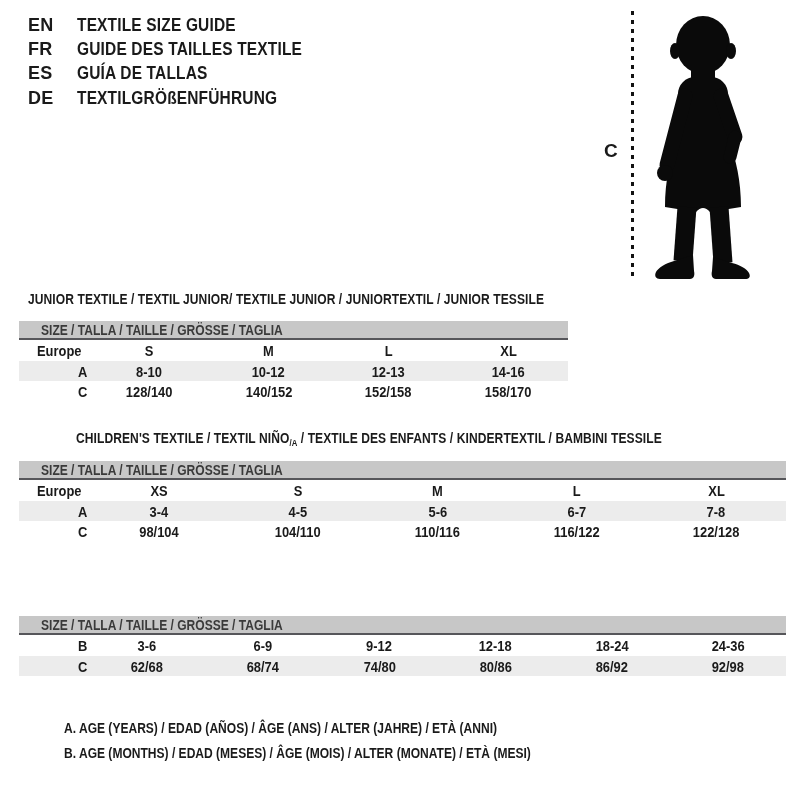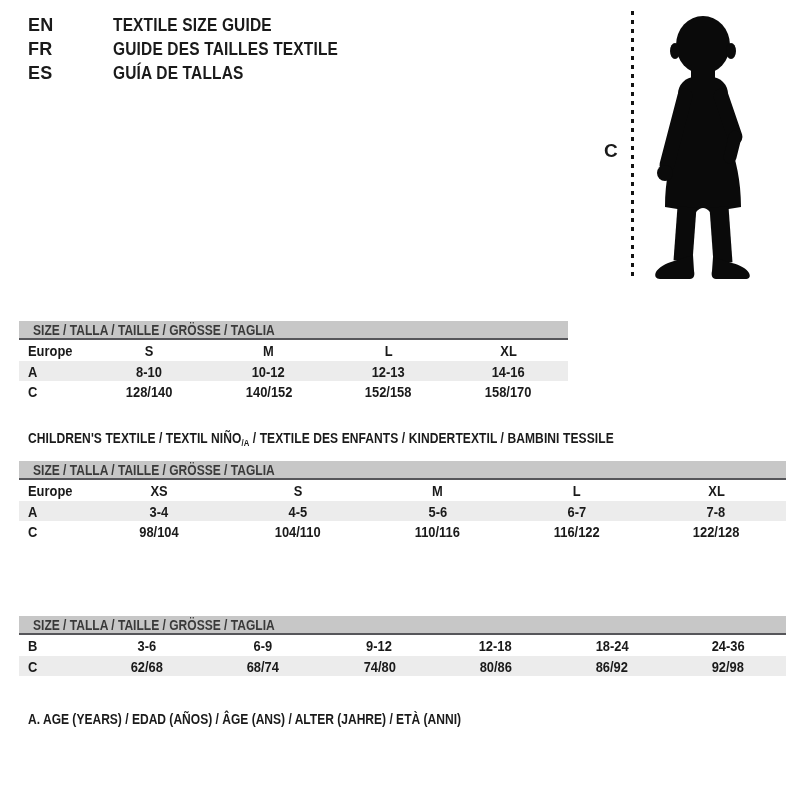--- a/index.html
+++ b/index.html
@@ -8,62 +8,66 @@
     position:relative; width:800px; height:800px; background:#ffffff;
     font-family:"Liberation Sans","DejaVu Sans",sans-serif;
     color:#1a1a1a; font-weight:700; overflow:hidden;
   }
   
   .cx  { display:inline-block; transform:scaleX(0.86); transform-origin:0 50%; white-space:nowrap; }
   .cxc { display:inline-block; transform:scaleX(0.86); transform-origin:50% 50%; white-space:nowrap; }
 
   
   .languages { position:absolute; left:28px; top:13px; }
-  .lang-row { display:flex; height:24.4px; align-items:center; font-size:18px; letter-spacing:0.2px;gap:36px; }
+  .lang-row { display:flex; height:24.4px; align-items:center; font-size:18px; letter-spacing:0.2px; }
   .lang-code { width:49px; }
   
   .figure-line { position:absolute; left:631px; top:11px; width:3px; height:267px;
     background:repeating-linear-gradient(to bottom,#121212 0 4px,transparent 4px 9px); }
   .figure-label { position:absolute; left:604px; top:140px; font-size:19px; }
   .silhouette { position:absolute; left:644px; top:9px; }
 
   
   .sec-title { position:absolute; left:28px; font-size:14px; letter-spacing:0.1px; line-height:23px; }
   .sub { font-size:9px; vertical-align:-3px; }
 
   
   .sg-table { position:absolute; left:19px; }
   .size-band { height:19px; background:#c7c7c7; border-bottom:2px solid #56565a;
-    display:flex; align-items:center; padding-left:14px; font-size:14px; color:#3a3a3a; }
+    display:flex; align-items:center; padding-left:22px; font-size:14px; color:#3a3a3a; }
   .trow { display:flex; height:20.7px; align-items:center; font-size:15px; }
   .trow.shaded { background:#ececec; }
-  .tlabel { flex:0 0 70px; padding-left:9px; text-align:left; }
+  .tlabel { flex:0 0 70px; padding-left:9px; text-align:right; }
   .tcell { flex:1; text-align:center; }
 
   
   .footnotes { position:absolute; left:28px; top:711px; }
-  .footnote { height:25.2px; font-size:14px; display:flex; align-items:flex-start; }
+  .footnote { height:25.2px; font-size:14px; display:flex; align-items:flex-end;margin-left:36px; }
 </style>
 </head>
 <body>
 
 <div class="page">
 
   <div class="languages">
     <div class="lang-row">
       <span class="lang-code">EN</span>
       <span class="cx">TEXTILE SIZE GUIDE</span>
     </div>
     <div class="lang-row">
       <span class="lang-code">FR</span>
       <span class="cx">GUIDE DES TAILLES TEXTILE</span>
     </div>
     <div class="lang-row">
       <span class="lang-code">ES</span>
       <span class="cx">GUÍA DE TALLAS</span>
+    </div>
+    <div class="lang-row">
+      <span class="lang-code">DE</span>
+      <span class="cx">TEXTILGRÖßENFÜHRUNG</span>
     </div>
   </div>
 
   <div class="figure-line"></div>
   <div class="figure-label">C</div>
   <svg class="silhouette" width="120" height="272" viewBox="0 0 120 272">
     <g fill="#0a0a0a" stroke="none">
       <ellipse cx="59" cy="36" rx="27" ry="29"></ellipse>
       <ellipse cx="31" cy="42" rx="5" ry="8"></ellipse>
       <ellipse cx="87" cy="42" rx="5" ry="8"></ellipse>
@@ -74,20 +78,23 @@
       <circle cx="21" cy="164" r="8"></circle>
       <line x1="77" y1="87" x2="91" y2="128" stroke="#0a0a0a" stroke-width="15" stroke-linecap="round"></line>
       <line x1="91" y1="128" x2="86" y2="148" stroke="#0a0a0a" stroke-width="13" stroke-linecap="round"></line>
       <line x1="43" y1="198" x2="39" y2="252" stroke="#0a0a0a" stroke-width="19"></line>
       <line x1="75" y1="198" x2="79" y2="254" stroke="#0a0a0a" stroke-width="19"></line>
       <path d="M49,246 L30,252 C22,254 14,259 12,263 C10,267 12,270 16,270 L46,270 C50,270 51,266 50,262 Z"></path>
       <path d="M69,248 L88,254 C96,256 103,260 105,264 C107,268 105,270 101,270 L72,270 C68,270 67,266 68,262 Z"></path>
     </g>
   </svg>
 
+  <div class="sec-title" style="top:288px;">
+    <span class="cx">JUNIOR TEXTILE / TEXTIL JUNIOR/ TEXTILE JUNIOR / JUNIORTEXTIL / JUNIOR TESSILE</span>
+  </div>
   <div class="sg-table" style="top:321px; width:549px;">
     <div class="size-band">
       <span class="cx">SIZE / TALLA / TAILLE / GRÖSSE / TAGLIA</span>
     </div>
     <div class="trow">
       <span class="tlabel"><span class="cx">Europe</span></span>
       <span class="tcell"><span class="cxc">S</span></span>
       <span class="tcell"><span class="cxc">M</span></span>
       <span class="tcell"><span class="cxc">L</span></span>
       <span class="tcell"><span class="cxc">XL</span></span>
@@ -101,21 +108,21 @@
     </div>
     <div class="trow">
       <span class="tlabel"><span class="cx">C</span></span>
       <span class="tcell"><span class="cxc">128/140</span></span>
       <span class="tcell"><span class="cxc">140/152</span></span>
       <span class="tcell"><span class="cxc">152/158</span></span>
       <span class="tcell"><span class="cxc">158/170</span></span>
     </div>
   </div>
 
-  <div class="sec-title" style="top:427px;">
+  <div class="sec-title" style="top:427px;margin-left:48px;">
     <span class="cx"><span>CHILDREN'S TEXTILE / TEXTIL NIÑO</span><span class="sub">/A</span><span> / TEXTILE DES ENFANTS / KINDERTEXTIL / BAMBINI TESSILE</span></span>
   </div>
   <div class="sg-table" style="top:461px; width:767px;">
     <div class="size-band">
       <span class="cx">SIZE / TALLA / TAILLE / GRÖSSE / TAGLIA</span>
     </div>
     <div class="trow">
       <span class="tlabel"><span class="cx">Europe</span></span>
       <span class="tcell"><span class="cxc">XS</span></span>
       <span class="tcell"><span class="cxc">S</span></span>
@@ -162,15 +169,18 @@
       <span class="tcell"><span class="cxc">80/86</span></span>
       <span class="tcell"><span class="cxc">86/92</span></span>
       <span class="tcell"><span class="cxc">92/98</span></span>
     </div>
   </div>
 
   <div class="footnotes">
     <div class="footnote">
         <span class="cx">A. AGE (YEARS) / EDAD (AÑOS) / ÂGE (ANS) / ALTER (JAHRE) / ETÀ (ANNI)</span>
       </div>
+    <div class="footnote">
+        <span class="cx">B. AGE (MONTHS) / EDAD (MESES) / ÂGE (MOIS) / ALTER (MONATE) / ETÀ (MESI)</span>
+      </div>
   </div>
 
 </div>
 
 </body></html>

